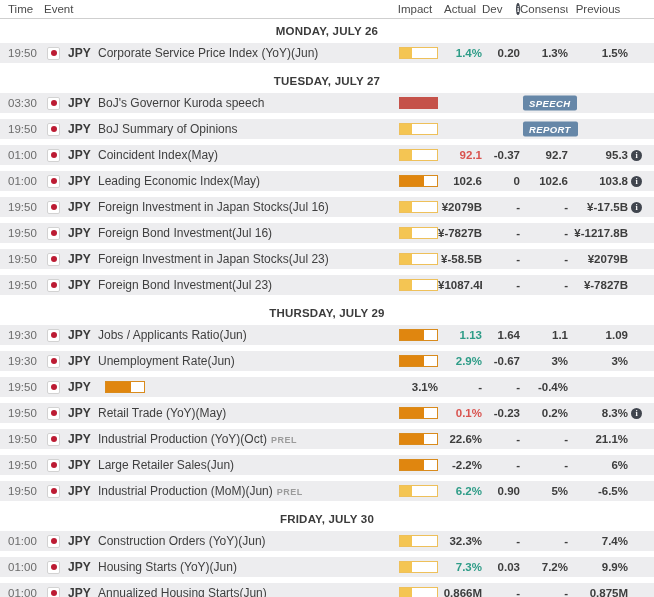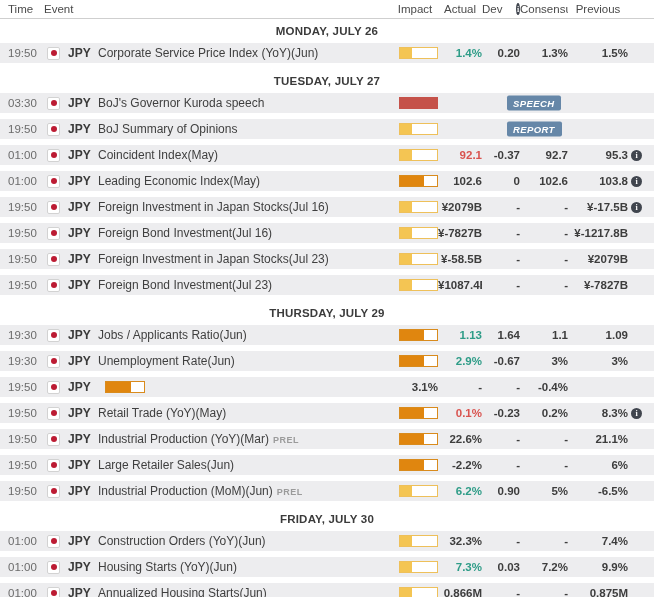--- a/index.html
+++ b/index.html
@@ -75,21 +75,21 @@
   .info-icon {
     display:inline-flex; width:11px; height:11px; border-radius:50%;
     background:#40454e; color:#fff; font-size:8px; font-weight:bold;
     align-items:center; justify-content:center; font-family:"Liberation Serif", serif;
     vertical-align:middle;
   }
   .thead .info-icon { width:12px; height:12px; }
 
   
   .badge {
-    position:absolute; left:507px; top:50%; transform:translateY(-50%);
+    position:absolute; left:523px; top:50%; transform:translateY(-50%);
     background:#6687a8; color:#fff; font-size:9.5px; font-weight:bold;
     font-style:italic; letter-spacing:.4px; padding:2px 7px 2px 6px; border-radius:2px;
   }
 
   
   .time-marker { position:absolute; left:44px; top:1px; bottom:1px; width:2px; background:#f4c553; }
 </style>
 </head>
 <body>
 
@@ -373,21 +373,21 @@
     <div class="c infoc"><span class="info-icon">i</span></div>
   </div>
       <div class="grid row">
     <div class="c time">19:50</div>
     <div class="c flagc">
       <span class="flag">
             <span class="dot"></span>
           </span>
     </div>
     <div class="c cur">JPY</div>
-    <div class="c evn"><span class="ev-name">Industrial Production (YoY)(Mar)</span><span class="prel">PREL</span></div>
+    <div class="c evn"><span class="ev-name">Industrial Production (YoY)(Oct)</span><span class="prel">PREL</span></div>
     <div class="c impactc">
       <span class="bar orange">
             <span class="fill"></span>
           </span>
     </div>
     <div class="c num actual">22.6%</div>
     <div class="c num dev">-</div>
     <div class="c num consensus">-</div>
     <div class="c num previous">21.1%</div>
     <div class="c infoc"></div>

